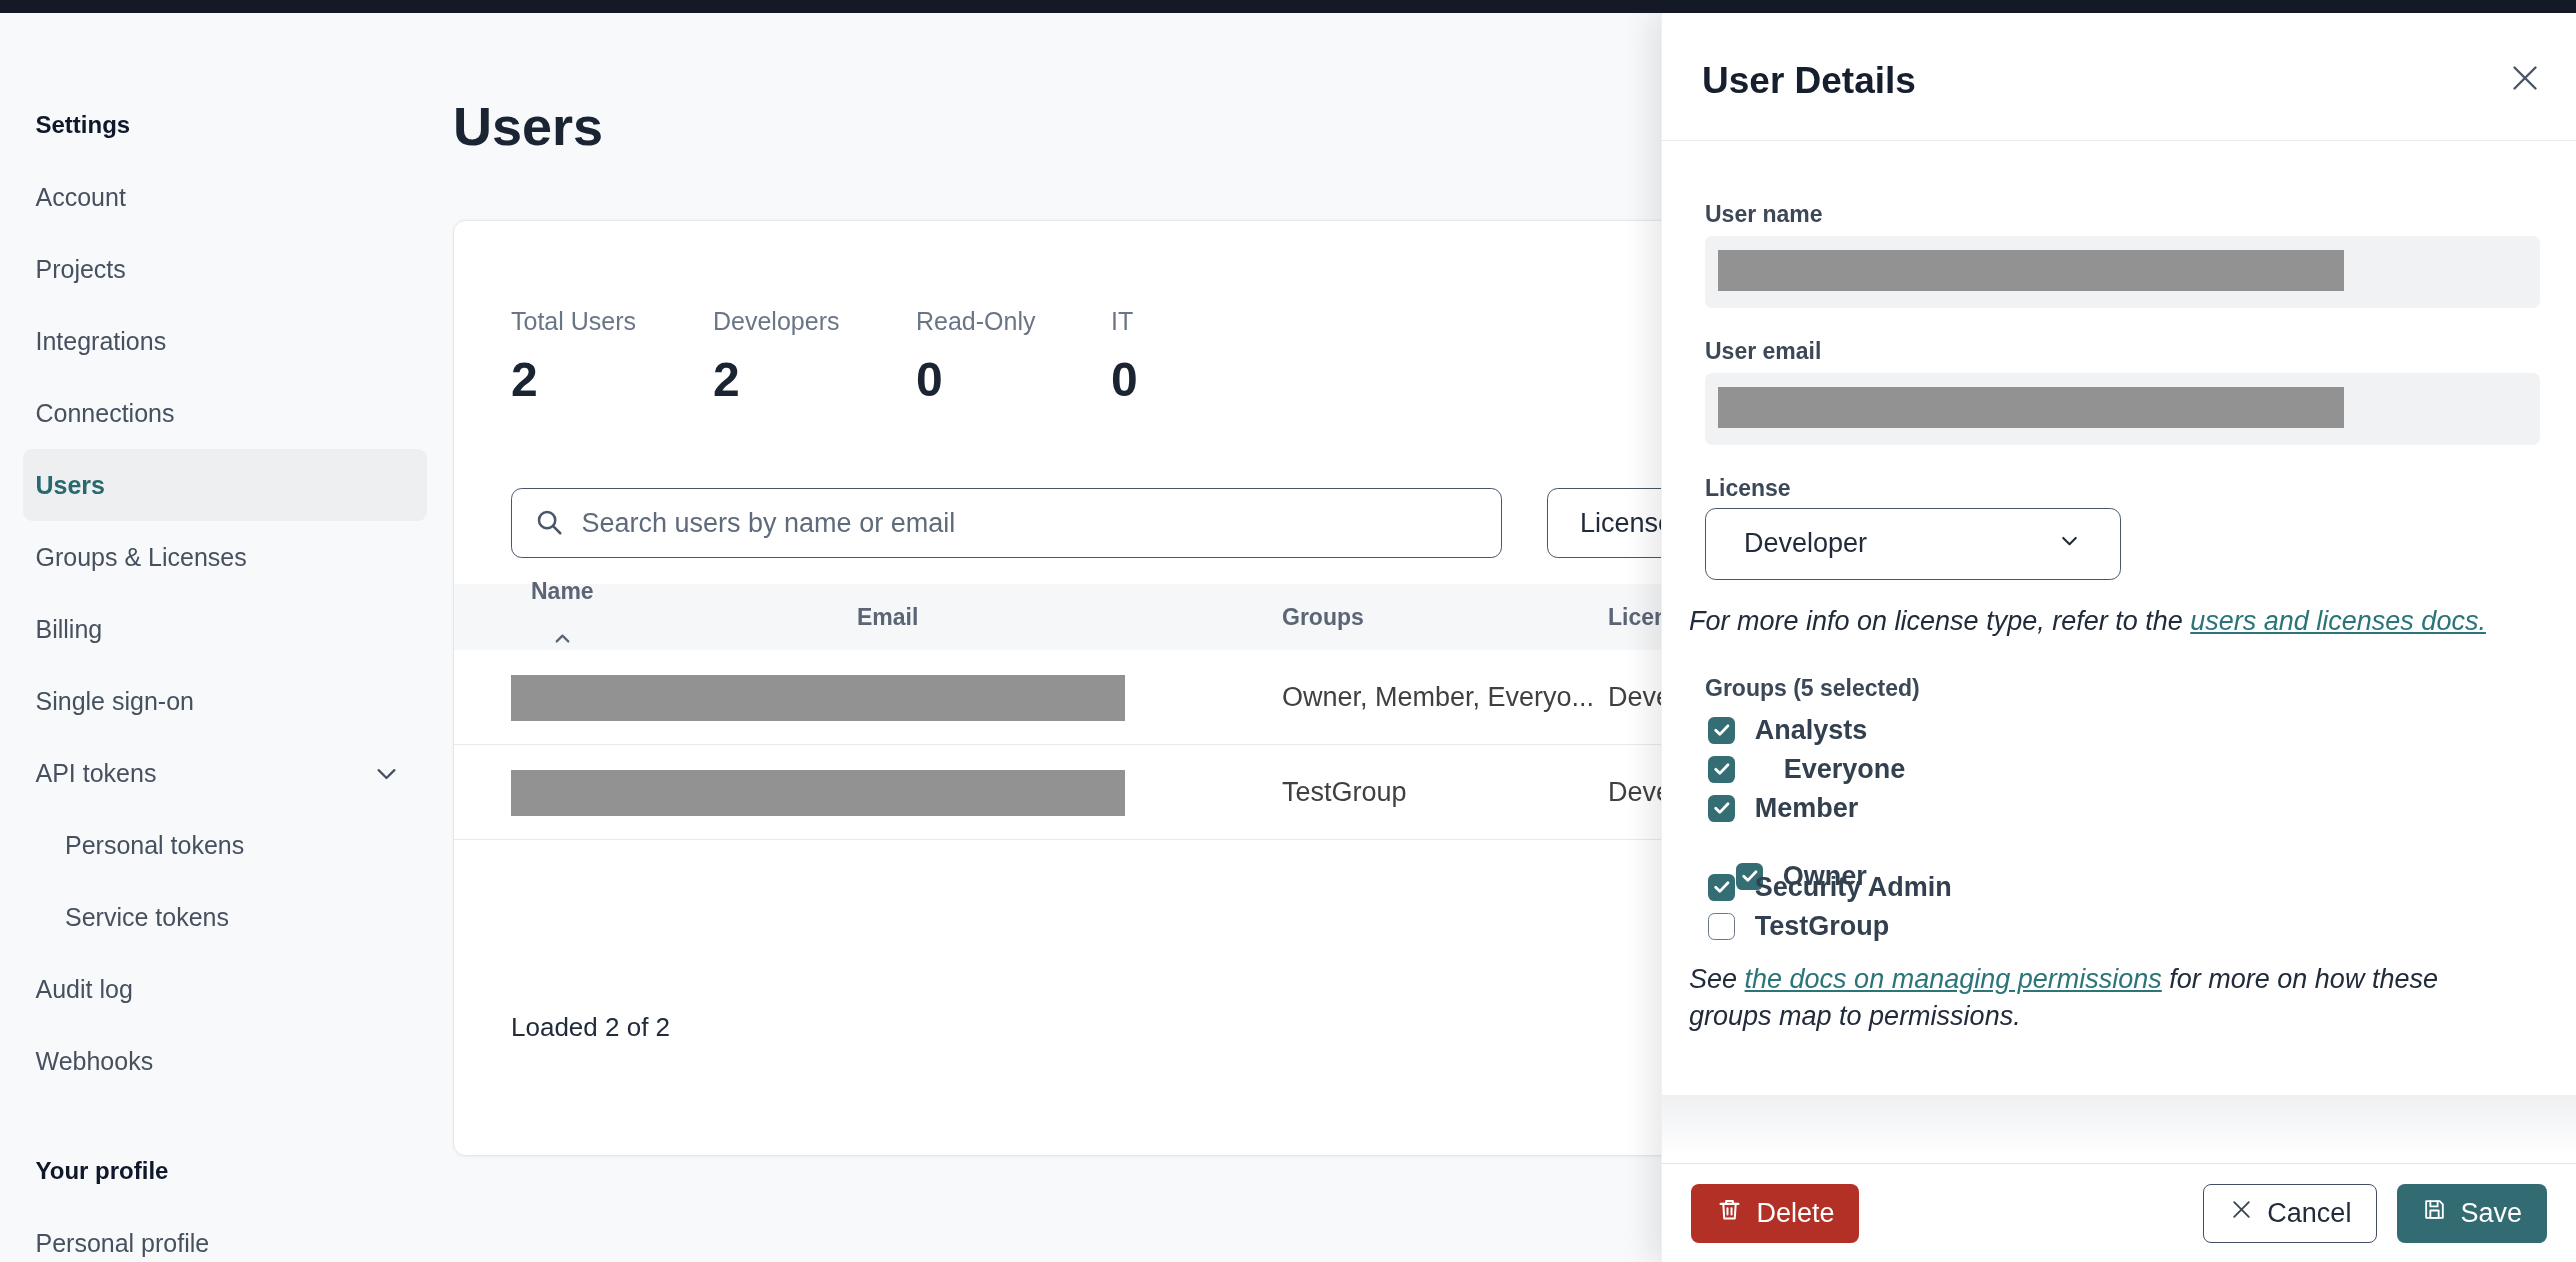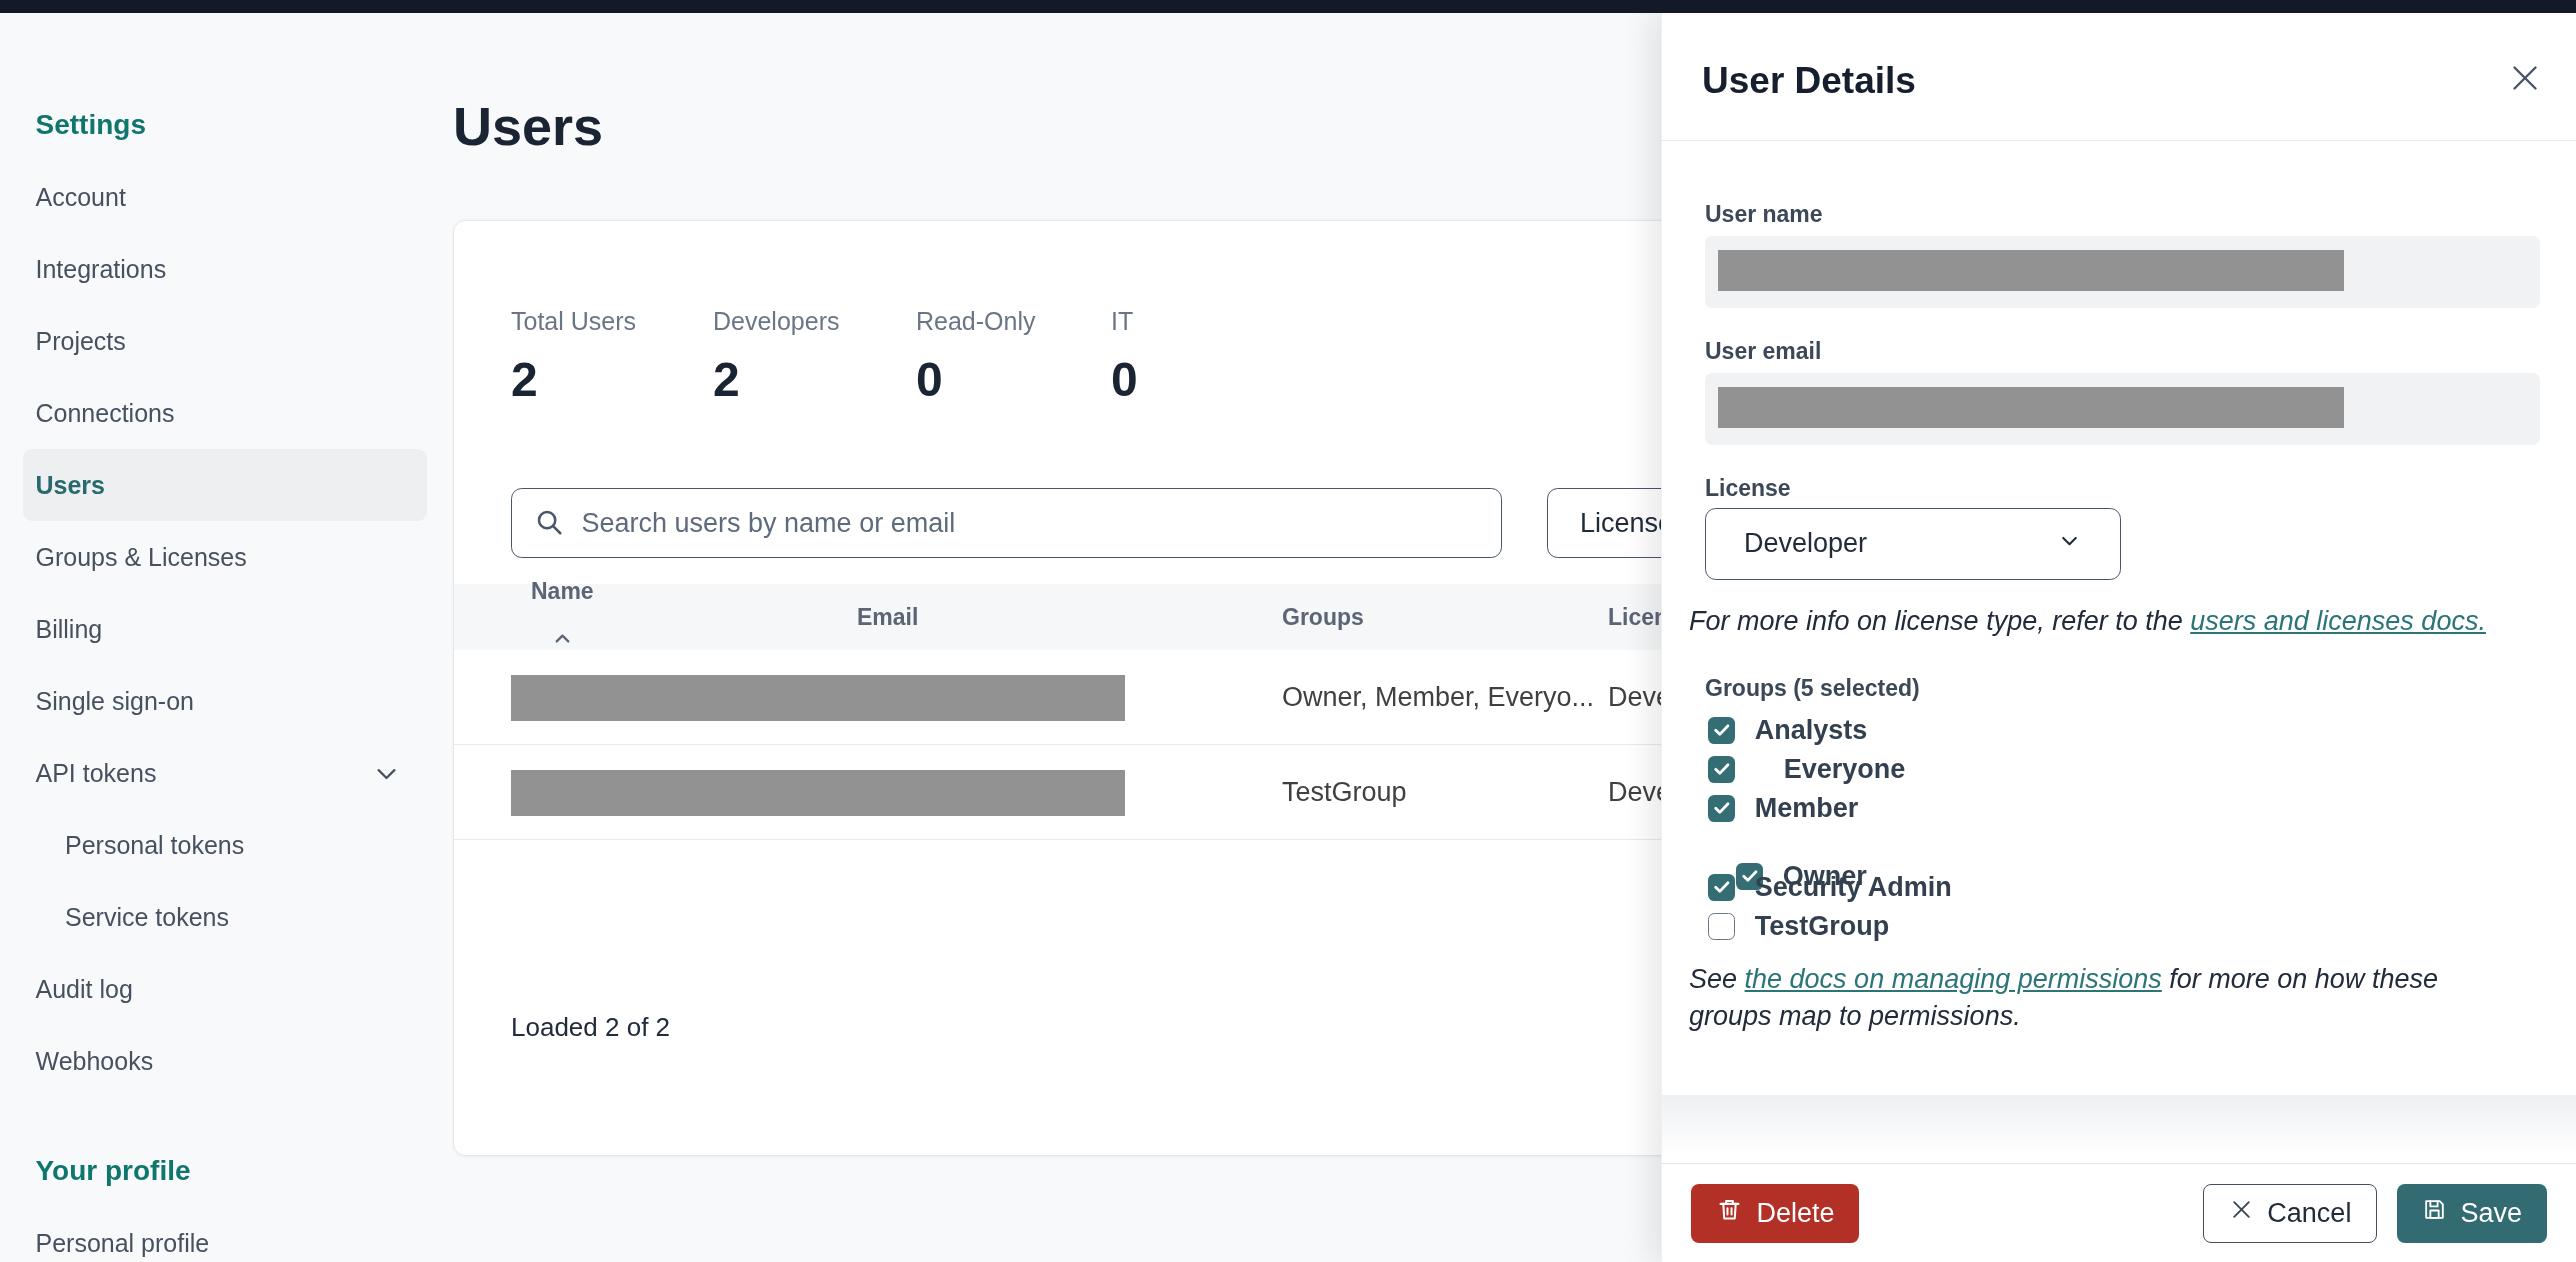--- a/index.html
+++ b/index.html
@@ -11,21 +11,21 @@
     color:#212b3a;
     overflow:hidden;
   }
   
   .topbar { position:absolute; left:0; top:0; width:2576px; height:12.5px; background:#141927; z-index:40; }
 
   
   .sidebar { position:absolute; left:23px; top:89px; width:404px; z-index:1; }
   .side-header {
     height:72px; display:flex; align-items:center; padding-left:12.5px;
-    font-size:28px; font-weight:700; color:#0f766e;
+    font-size:24px; font-weight:700; color:#0f172a;
   }
   .side-item {
     height:72px; display:flex; align-items:center; justify-content:space-between;
     padding:0 27px 0 12.5px; font-size:25px; color:#46505f; cursor:pointer;
     border-radius:9px;
   }
   .side-item.child { padding-left:42px; }
   .side-item.active { background:#edeff1; color:#28696d; font-weight:700; }
   .side-item .chev { width:27px; height:27px; }
   .profile-header { margin-top:38px; }
@@ -121,22 +121,22 @@
   .btn-save { background:#336b72; color:#fff; margin-left:19.7px; }
 </style>
 </head>
 <body>
 
 <div class="topbar"></div>
 
 <nav class="sidebar">
   <div class="side-header">Settings</div>
   <div class="side-item">Account</div>
+  <div class="side-item">Projects</div>
   <div class="side-item">Integrations</div>
-  <div class="side-item">Projects</div>
   <div class="side-item">Connections</div>
   <div class="side-item active">Users</div>
   <div class="side-item">Groups &amp; Licenses</div>
   <div class="side-item">Billing</div>
   <div class="side-item">Single sign-on</div>
   <div class="side-item">
     <span>API tokens</span>
     <span class="chev">
       <svg width="27" height="27" viewBox="0 0 24 24" fill="none" stroke="#46505f" stroke-width="2" stroke-linecap="round" stroke-linejoin="round">
           <polyline points="5 9 12 16 19 9"></polyline>

